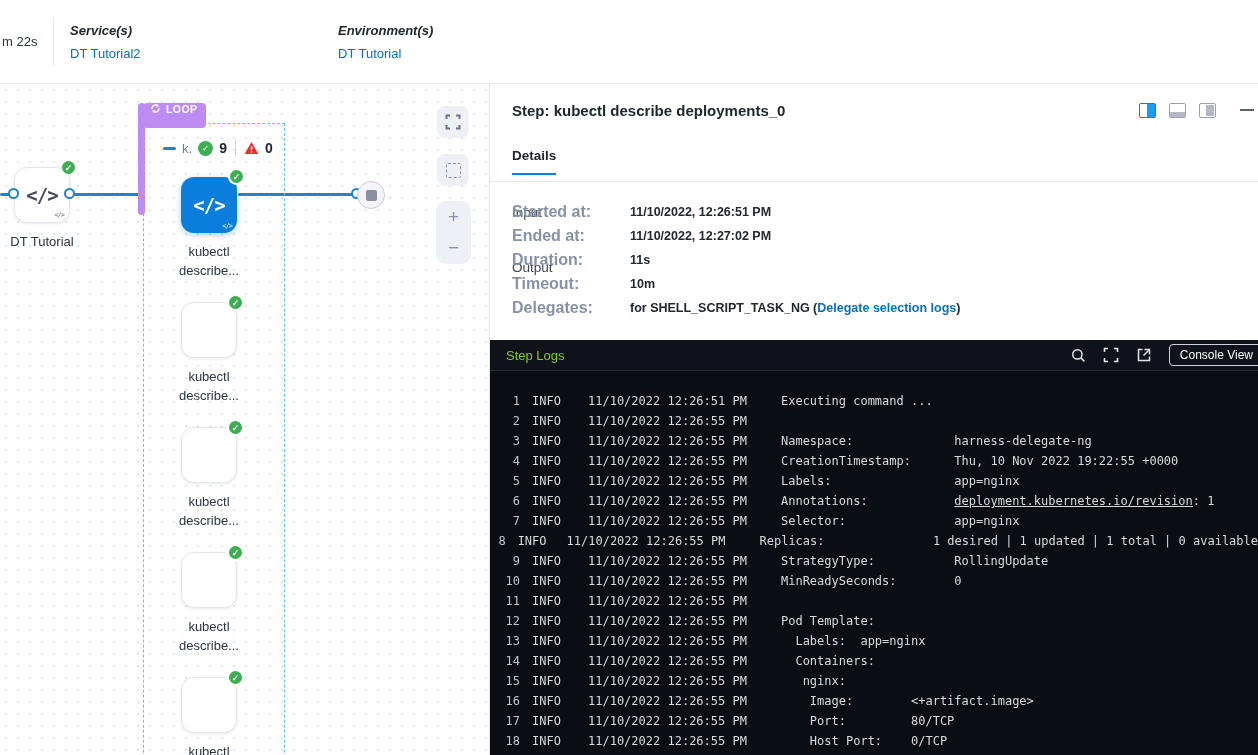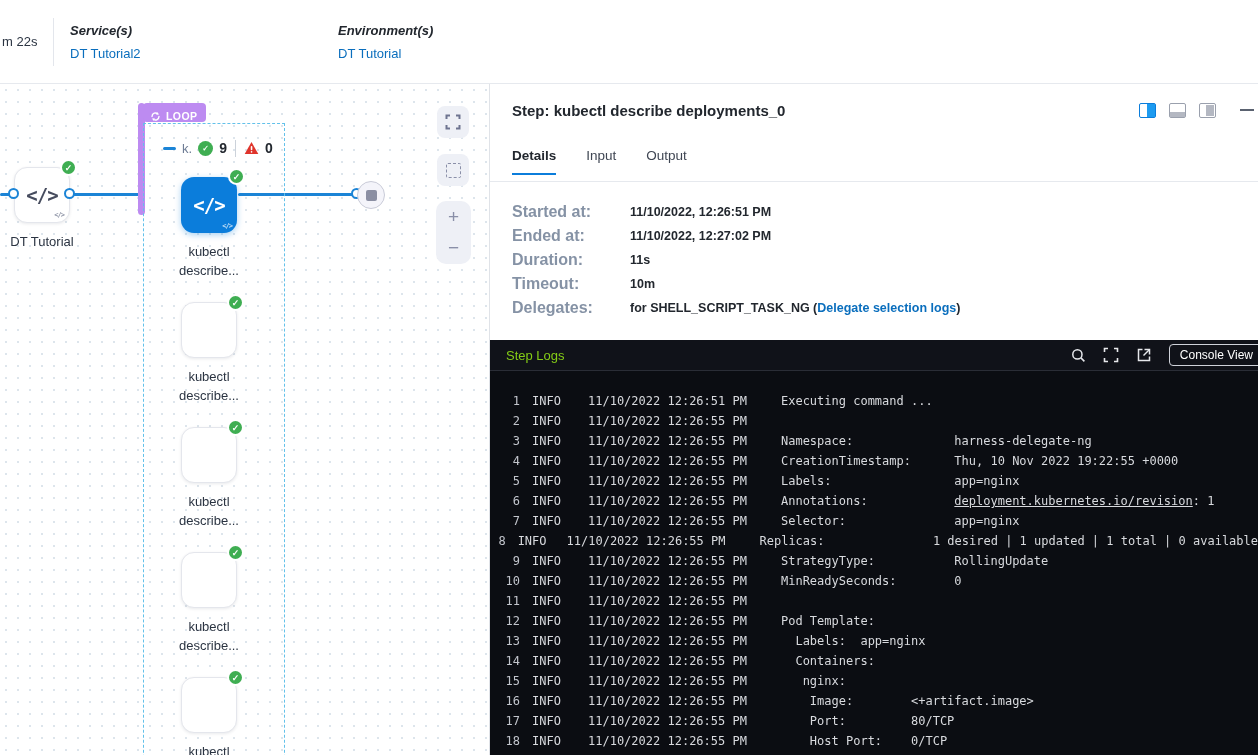--- a/index.html
+++ b/index.html
@@ -33,22 +33,22 @@
   .node-mini { position:absolute; right:5px; bottom:3px; font-family:"DejaVu Sans Mono",monospace;
     font-size:7px; font-weight:bold; color:#8d93a5; letter-spacing:-1px; }
   .node-blue .node-mini { color:rgba(255,255,255,.75); }
   .badge-check { position:absolute; width:17px; height:17px; border-radius:50%; background:#3fae52;
     border:2px solid #fff; color:#fff; font-size:9px; font-weight:bold; display:flex;
     align-items:center; justify-content:center; }
   .node-label { position:absolute; width:96px; text-align:center; font-size:13px; color:#2b3442;
     line-height:19px; }
 
   .loop-bar { position:absolute; left:138px; top:19px; width:7px; height:112px; background:#bd8bf1; border-radius:4px; }
-  .loop-badge { position:absolute; left:143px; top:19px; height:19px; padding:0 9px 0 7px;
-    background:#bd8bf1; border-radius:4px; display:flex; align-items:flex-end; gap:5px;
+  .loop-badge { position:absolute; left:143px; top:19px; height:25px; padding:0 9px 0 7px;
+    background:#bd8bf1; border-radius:4px; display:flex; align-items:flex-start; gap:5px;
     color:#fff; font-size:10.5px; font-weight:bold; letter-spacing:.4px; }
   .loop-box { position:absolute; left:143px; top:39px; width:142px; height:700px;
     border:1px dashed #62c1ea; }
 
   .loop-head { position:absolute; left:163px; top:54px; display:flex; align-items:center; gap:6px; height:20px; }
   .collapse-minus { width:13px; height:3px; background:#1b84d6; border-radius:2px; cursor:pointer; }
   .loop-name { font-size:13px; color:#6f7d95; }
   .mini-check { width:15px; height:15px; border-radius:50%; background:#3fae52; color:#fff;
     font-size:8px; font-weight:bold; display:flex; align-items:center; justify-content:center; }
   .count { font-size:14px; font-weight:bold; color:#22272e; }
@@ -71,21 +71,21 @@
   .layout-icons { position:absolute; right:42px; top:19px; display:flex; gap:13px; align-items:center; }
   .lay { width:17px; height:15px; border-radius:2px; cursor:pointer; position:relative; }
   .lay-split { border:1.5px solid #0b7ddb; background:#fff; }
   .lay-split::after { content:""; position:absolute; right:0; top:0; width:8px; height:100%; background:#1d9bf0; }
   .lay-bottom { border:1.5px solid #9aa0ad; background:#fff; }
   .lay-bottom::after { content:""; position:absolute; left:0; bottom:0; width:100%; height:5px; background:#b4b8c2; }
   .lay-right { border:1.5px solid #9aa0ad; background:#fff; }
   .lay-right::after { content:""; position:absolute; right:1px; top:1px; width:8px; height:11px; background:#b4b8c2; }
   .panel-minimize { position:absolute; right:4px; top:25px; width:14px; height:2px; background:#5a6270; cursor:pointer; }
 
-  .tabs { position:absolute; left:22px; top:64px; display:flex; gap:30px; }
+  .tabs { position:absolute; left:22px; top:64px; display:flex; gap:30px;flex-direction:column; }
   .tab { font-size:13.5px; color:#3f4653; padding-bottom:10px; cursor:pointer; }
   .tab.active { font-weight:bold; color:#22272e; border-bottom:2.5px solid #0b7ddb; }
   .tabs-rule { position:absolute; left:0; top:97px; width:768px; height:1px; background:#e6e9ee; }
 
   .details { position:absolute; left:22px; top:116px; }
   .detail-row { display:flex; height:24px; align-items:center; }
   .detail-label { width:118px; font-size:16px; font-weight:bold; color:#8592a5; }
   .detail-value { font-size:12.5px; font-weight:bold; color:#22272e; }
   .detail-link { color:#0a6ebd; cursor:pointer; }
 

